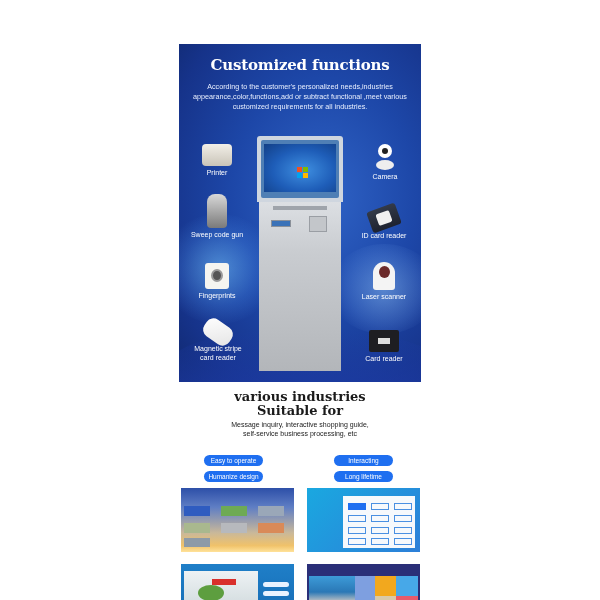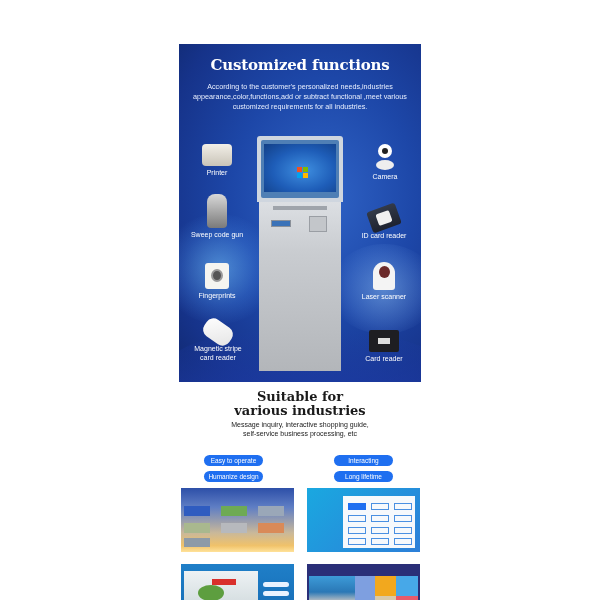--- a/index.html
+++ b/index.html
@@ -112,22 +112,22 @@
     </div>
     <div class="acc" style="left:172px;top:286px;width:66px;">
       <div class="ico" style="width:30px;height:22px;background:#1e1e22;border-radius:2px;">
         <div style="position:absolute;left:9px;top:8px;width:12px;height:6px;background:#ddd;"></div>
       </div>
       <span>Card reader</span>
     </div>
   </div>
 
   <div class="sec2-title">
+    <div>various industries</div>
     <div>Suitable for</div>
-    <div>various industries</div>
   </div>
   <div class="sec2-desc">
     <div>Message inquiry, interactive shopping guide,</div>
     <div>self-service business processing, etc</div>
   </div>
 
   <div class="pill" style="left:25px;top:411px;width:59px;">Easy to operate</div>
   <div class="pill" style="left:155px;top:411px;width:59px;">Interacting</div>
   <div class="pill" style="left:25px;top:427px;width:59px;">Humanize design</div>
   <div class="pill" style="left:155px;top:427px;width:59px;">Long lifetime</div>

